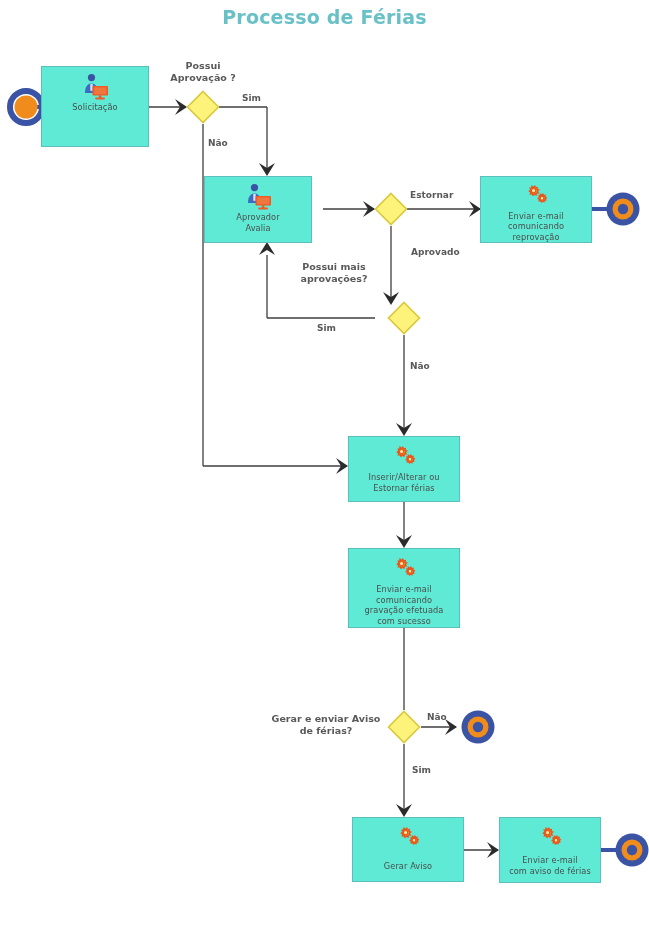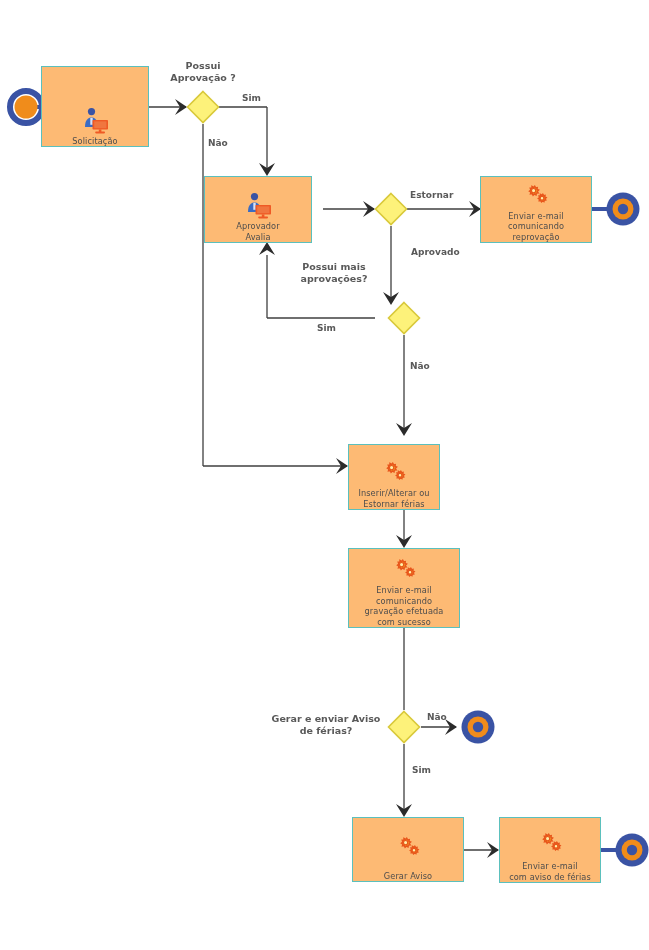--- a/index.html
+++ b/index.html
@@ -27,25 +27,25 @@
     height: 950px;
     pointer-events: none;
   }
   .node {
     position: absolute;
     box-sizing: border-box;
   }
   
   .task {
     border: 1.6px solid #5bc0bd;
-    background: #fdba74;
+    background: #5eead4;
     display: flex;
     flex-direction: column;
     align-items: center;
-    justify-content: flex-end;
+    justify-content: flex-start;
     padding-top: 7px;
   }
   .task .label {
     font-size: 8.2px;
     line-height: 10.5px;
     color: #4d4d4d;
     text-align: center;
     letter-spacing: 0.1px;
     padding: 0 3px;
     margin-top: 2px;
@@ -91,20 +91,21 @@
     line-height: 12px;
     white-space: pre;
   }
   .ev { position: absolute; }
 </style>
 </head>
 <body>
 
 <div id="diagram-root">
 
+  <div class="page-title">Processo de Férias</div>
 
   <svg class="layer" viewBox="0 0 649 950">
     <defs>
       <g id="arrow-down">
         <path d="M -8,-7 L 0,3 L 8,-7 L 0,-2 Z" fill="#2b2b2b"></path>
       </g>
     </defs>
 
     <line x1="26" y1="107" x2="46" y2="107" stroke="#3a53a4" stroke-width="4"></line>
 
@@ -231,21 +232,21 @@
         <circle cx="12.6" cy="6.6" r="2.1" fill="#fff1a8" stroke="#e8561c" stroke-width="1.1"></circle>
         <circle cx="21,0" cy="14" r="0" fill="none"></circle>
         <circle cx="21" cy="14.2" r="1.8" fill="#fff1a8" stroke="#e8561c" stroke-width="1.1"></circle>
       </svg>
     </div>
     <div class="label" style="white-space:pre-line;">Enviar e-mail
 comunicando
 reprovação</div>
   </div>
 
-  <div class="node task" style="left:348px; top:436px; width:92px; height:66px;margin-top:8px;">
+  <div class="node task" style="left:348px; top:436px; width:112px; height:66px;">
     <div class="icon-wrap">
       <svg width="30" height="24" viewBox="0 0 30 24">
         <g fill="#f0a020" stroke="#e8561c" stroke-width="1.5">
           <path d="M 11,2.5 l 1.6,0.9 1.1,-1.2 0.9,1.7 1.6,-0.3 -0.2,1.8 1.6,0.7 -1.3,1.2 0.8,1.6 -1.8,0.2 -0.3,1.7 -1.6,-0.8 -1.3,1.2 -0.8,-1.6 -1.8,0.2 0.5,-1.7 -1.5,-1 1.4,-1.1 -0.6,-1.7 1.8,0 z"></path>
           <path d="M 19.5,10.5 l 1.4,0.8 0.9,-1 0.8,1.4 1.4,-0.2 -0.2,1.5 1.3,0.6 -1.1,1 0.7,1.4 -1.5,0.2 -0.3,1.4 -1.3,-0.7 -1.1,1 -0.7,-1.4 -1.5,0.2 0.4,-1.4 -1.3,-0.9 1.2,-0.9 -0.5,-1.4 1.5,0 z"></path>
         </g>
         <circle cx="12.6" cy="6.6" r="2.1" fill="#fff1a8" stroke="#e8561c" stroke-width="1.1"></circle>
         <circle cx="21" cy="14.2" r="1.8" fill="#fff1a8" stroke="#e8561c" stroke-width="1.1"></circle>
       </svg>
     </div>

